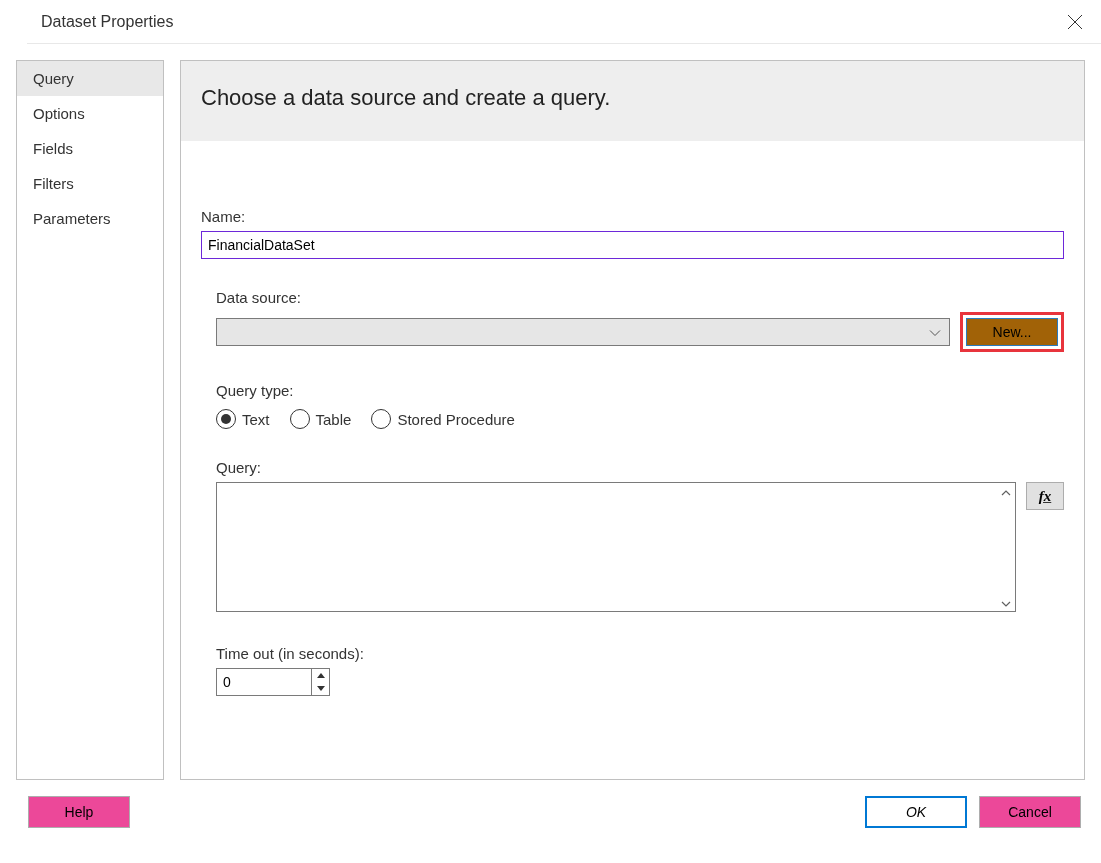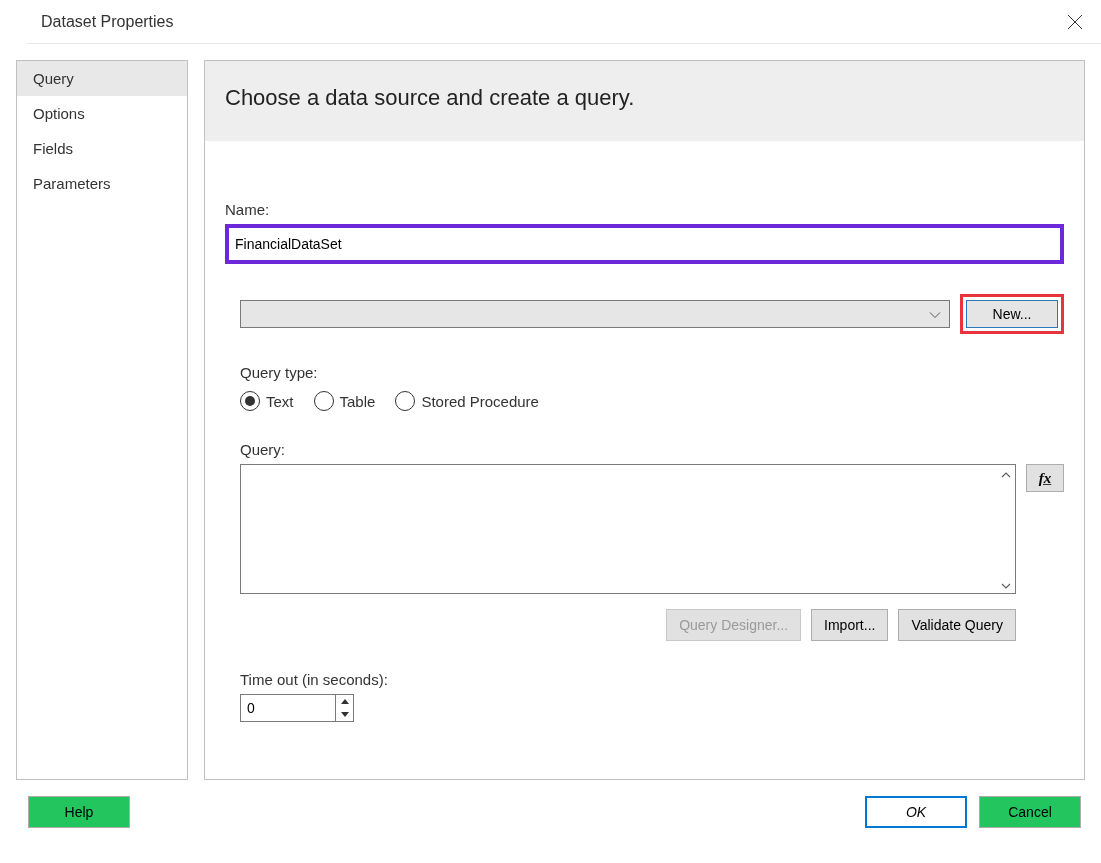--- a/index.html
+++ b/index.html
@@ -5,41 +5,41 @@
     * { box-sizing: border-box; margin: 0; padding: 0; }
     body { font-family: "Segoe UI", Tahoma, sans-serif; font-size: 13px; color: #333; background: #fff; width: 1101px; height: 863px; position: relative; }
     
     .titlebar { height: 44px; display: flex; align-items: center; justify-content: space-between; padding: 0 14px; border-bottom: 1px solid #e8e8e8; margin-left: 27px; }
     .titlebar-title { font-size: 16px; color: #333; }
     .close-btn { width: 24px; height: 24px; display: flex; align-items: center; justify-content: center; cursor: pointer; }
     .close-btn svg { width: 16px; height: 16px; stroke: #333; stroke-width: 1; }
     
     .dialog-body { display: flex; padding: 16px; gap: 16px; height: 752px; }
     
-    .sidebar { width: 172px; border: 1px solid #c0c0c0; background: #fff; }
+    .sidebar { width: 148px; border: 1px solid #c0c0c0; background: #fff; }
     .sidebar-item { padding: 9px 16px; font-size: 15px; cursor: pointer; }
     .sidebar-item.selected { background: #e8e8e8; }
     
     .main { flex: 1; border: 1px solid #c0c0c0; background: #fff; display: flex; flex-direction: column; gap: 46px; }
     .main-header { background: #eeeeee; padding: 24px 20px 30px 20px; font-size: 22px; font-weight: 400; color: #222; }
     .main-content { padding: 14px 20px; flex: 1; }
     
     .label { font-size: 15px; color: #333; margin-bottom: 6px; display: block; }
-    .text-input { width: 100%; border: 4px solid #6d28d9; height: 40px; padding: 0 6px; font-size: 14px; font-family: inherit; }
+    .text-input { width: 100%; border: 1px solid #6d28d9; height: 28px; padding: 0 6px; font-size: 14px; font-family: inherit; }
     
-    .section { margin-bottom: 30px; }
+    .section { margin-bottom: 30px; margin-top: 7px; }
     .section.indented { padding-left: 15px; }
     
     .datasource-row { display: flex; gap: 10px; align-items: center; }
     .dropdown { flex: 1; height: 28px; border: 1px solid #7a7a7a; background: #e6e6e6; position: relative; display: flex; align-items: center; padding: 0 6px; cursor: pointer; }
     .dropdown-chevron { position: absolute; right: 8px; top: 50%; transform: translateY(-50%); }
     .dropdown-chevron svg { width: 12px; height: 8px; }
     
     .new-button-wrap { border: 3px solid #e8343c; padding: 3px; }
-    .new-button { width: 92px; height: 28px; background: #e5e5e5; border: 1px solid #2a7abf; font-size: 14px; cursor: pointer; font-family: inherit; }
+    .new-button { width: 92px; height: 28px; background: #a16207; border: 1px solid #2a7abf; font-size: 14px; cursor: pointer; font-family: inherit; }
     
     .radio-row { display: flex; gap: 20px; align-items: center; }
     .radio-item { display: flex; align-items: center; gap: 6px; cursor: pointer; }
     .radio-circle { width: 20px; height: 20px; border: 1.5px solid #333; border-radius: 50%; display: flex; align-items: center; justify-content: center; }
     .radio-circle.checked::after { content: ''; width: 10px; height: 10px; background: #333; border-radius: 50%; display: block; }
     .radio-label { font-size: 15px; }
     
     .query-row { display: flex; gap: 10px; text-decoration: underline; }
     .textarea-wrap { flex: 1; position: relative; }
     .textarea-wrap textarea { width: 100%; height: 130px; border: 1px solid #7a7a7a; padding: 4px 20px 4px 4px; font-family: inherit; font-size: 13px; resize: none; }
@@ -54,21 +54,21 @@
     .btn:disabled { color: #9a9a9a; border-color: #c9c9c9; cursor: default; }
     
     .timeout-input { width: 114px; height: 28px; border: 1px solid #7a7a7a; display: flex; }
     .timeout-input input { flex: 1; border: none; padding: 0 6px; font-size: 14px; font-family: inherit; width: 80px; }
     .spinner { width: 18px; border-left: 1px solid #7a7a7a; display: flex; flex-direction: column; }
     .spinner-btn { flex: 1; display: flex; align-items: center; justify-content: center; cursor: pointer; font-size: 8px; color: #333; }
     
     .footer { display: flex; align-items: center; padding: 0 20px 16px 28px; }
     .footer-left { }
     .footer-right { margin-left: auto; display: flex; gap: 12px; }
-    .footer-btn { width: 102px; height: 32px; border: 1px solid #adadad; background: #22c55e; font-size: 14px; cursor: pointer; font-family: inherit; }
+    .footer-btn { width: 102px; height: 32px; border: 1px solid #adadad; background: #ec4899; font-size: 14px; cursor: pointer; font-family: inherit; }
     .footer-btn.primary { border: 2px solid #0078d4; background: #fff; font-style: italic; }
   </style>
 </head>
 <body>
 
 <div class="titlebar">
   <span class="titlebar-title">Dataset Properties</span>
   <div class="close-btn">
     <svg viewBox="0 0 16 16">
         <line x1="1" y1="1" x2="15" y2="15"></line>
@@ -76,33 +76,35 @@
       </svg>
   </div>
 </div>
 
 <div class="dialog-body">
 
   <div class="sidebar">
     <div class="sidebar-item selected"><span>Query</span></div>
     <div class="sidebar-item"><span>Options</span></div>
     <div class="sidebar-item"><span>Fields</span></div>
+    <div class="sidebar-item"><span>Filters</span></div>
     <div class="sidebar-item"><span>Parameters</span></div>
   </div>
 
   <div class="main">
     <div class="main-header">Choose a data source and create a query.</div>
     <div class="main-content">
 
       <div class="section">
         <label class="label">Name:</label>
         <input type="text" class="text-input" value="FinancialDataSet" style="">
       </div>
 
       <div class="section indented">
+        <label class="label">Data source:</label>
         <div class="datasource-row">
           <div class="dropdown">
             <span></span>
             <span class="dropdown-chevron">
               <svg viewBox="0 0 12 8">
                   <polyline points="1,2 6,7 11,2" fill="none" stroke="#555" stroke-width="1"></polyline>
                 </svg>
             </span>
           </div>
           <div class="new-button-wrap">
@@ -140,25 +142,20 @@
                 </svg>
             </div>
             <div class="scroll-down">
               <svg width="10" height="6" viewBox="0 0 10 6">
                   <polyline points="1,1 5,5 9,1" fill="none" stroke="#606060" stroke-width="1.2"></polyline>
                 </svg>
             </div>
           </div>
           <button class="fx-button">fx</button>
         </div>
-        <div class="query-buttons">
-          <button class="btn" disabled="">Query Designer...</button>
-          <button class="btn">Import...</button>
-          <button class="btn">Validate Query</button>
-        </div>
       </div>
 
       <div class="section indented" style="margin-top:12px;">
         <label class="label">Time out (in seconds):</label>
         <div class="timeout-input">
           <input type="text" value="0" style="">
           <div class="spinner">
             <div class="spinner-btn">
               <svg width="8" height="5" viewBox="0 0 8 5">
                   <polygon points="4,0 8,5 0,5" fill="#333"></polygon>

